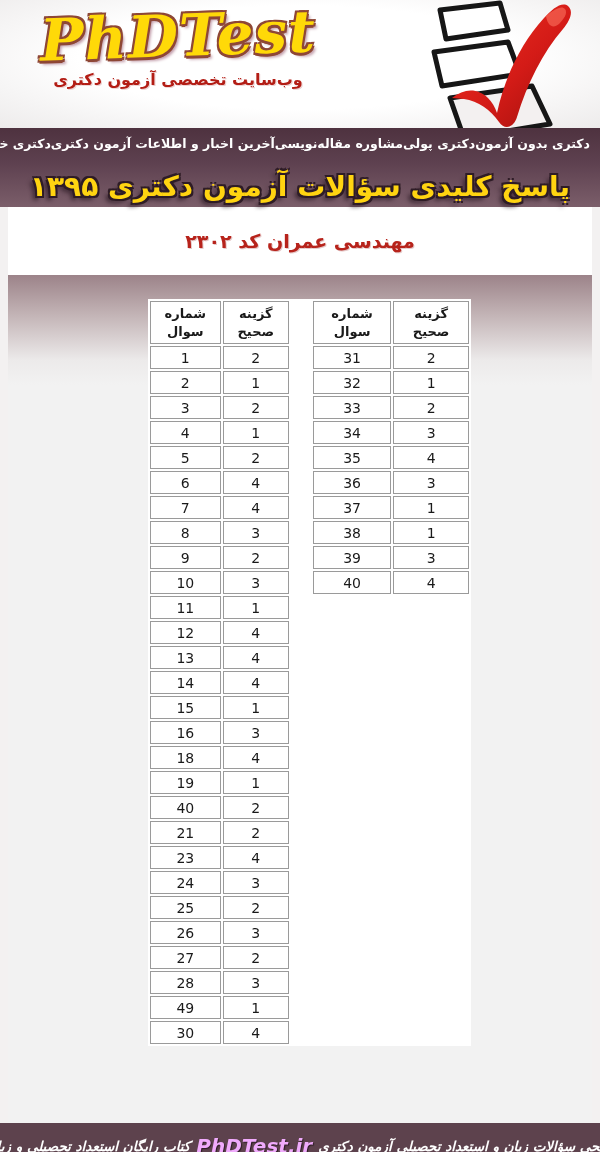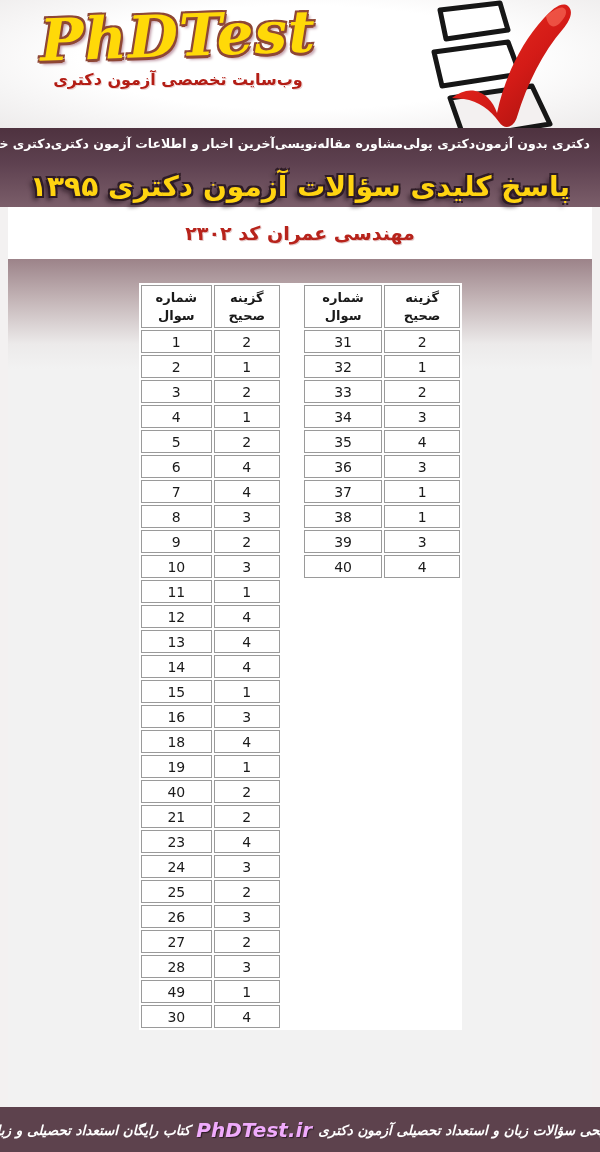--- a/index.html
+++ b/index.html
@@ -40,31 +40,31 @@
   .banner{
     flex:1;display:flex;align-items:flex-end;justify-content:center;direction:rtl;
   }
   .banner-title{
     font-size:28px;font-weight:bold;color:#ffd411;padding-bottom:4px;
     text-shadow:-2px -2px 0 #2e1c26,2px -2px 0 #2e1c26,-2px 2px 0 #2e1c26,
                  2px 2px 0 #2e1c26,-4px 4px 4px rgba(30,15,25,.65);
   }
   
   .title-box{
-    height:52px;margin:0 8px;background:#ffffff;
+    height:68px;margin:0 8px;background:#ffffff;
     display:flex;align-items:center;justify-content:center;direction:rtl;
   }
   .title-text{color:#b7231b;font-weight:bold;font-size:19px;text-shadow:1px 1px 0 #e5c9c9;}
   
   .content{
     height:848px;margin:0 8px;position:relative;overflow:hidden;
     background:linear-gradient(180deg,#9c8389 0px,#c3b4b6 40px,#eceaea 85px,#f2f2f2 110px,#f2f2f2 100%);
   }
   .tables-wrap{
-    position:absolute;top:24px;left:131px;width:323px;
+    position:absolute;top:24px;left:140px;width:323px;
     background:#ffffff;display:flex;align-items:flex-start;gap:20px;
   }
   table.akey{border-collapse:separate;border-spacing:2px;background:#fff;}
   table.akey th,table.akey td{
     background:#ffffff;border:1px solid #9a9a9a;text-align:center;color:#1a1a1a;
   }
   table.akey th{font-size:13px;font-weight:bold;padding:3px 2px;line-height:1.35;}
   table.akey td{font-size:14px;height:21px;padding:0 2px;}
   .t-narrow td:first-child,.t-narrow th:first-child{width:69px;}
   .t-narrow td:last-child,.t-narrow th:last-child{width:65px;}

